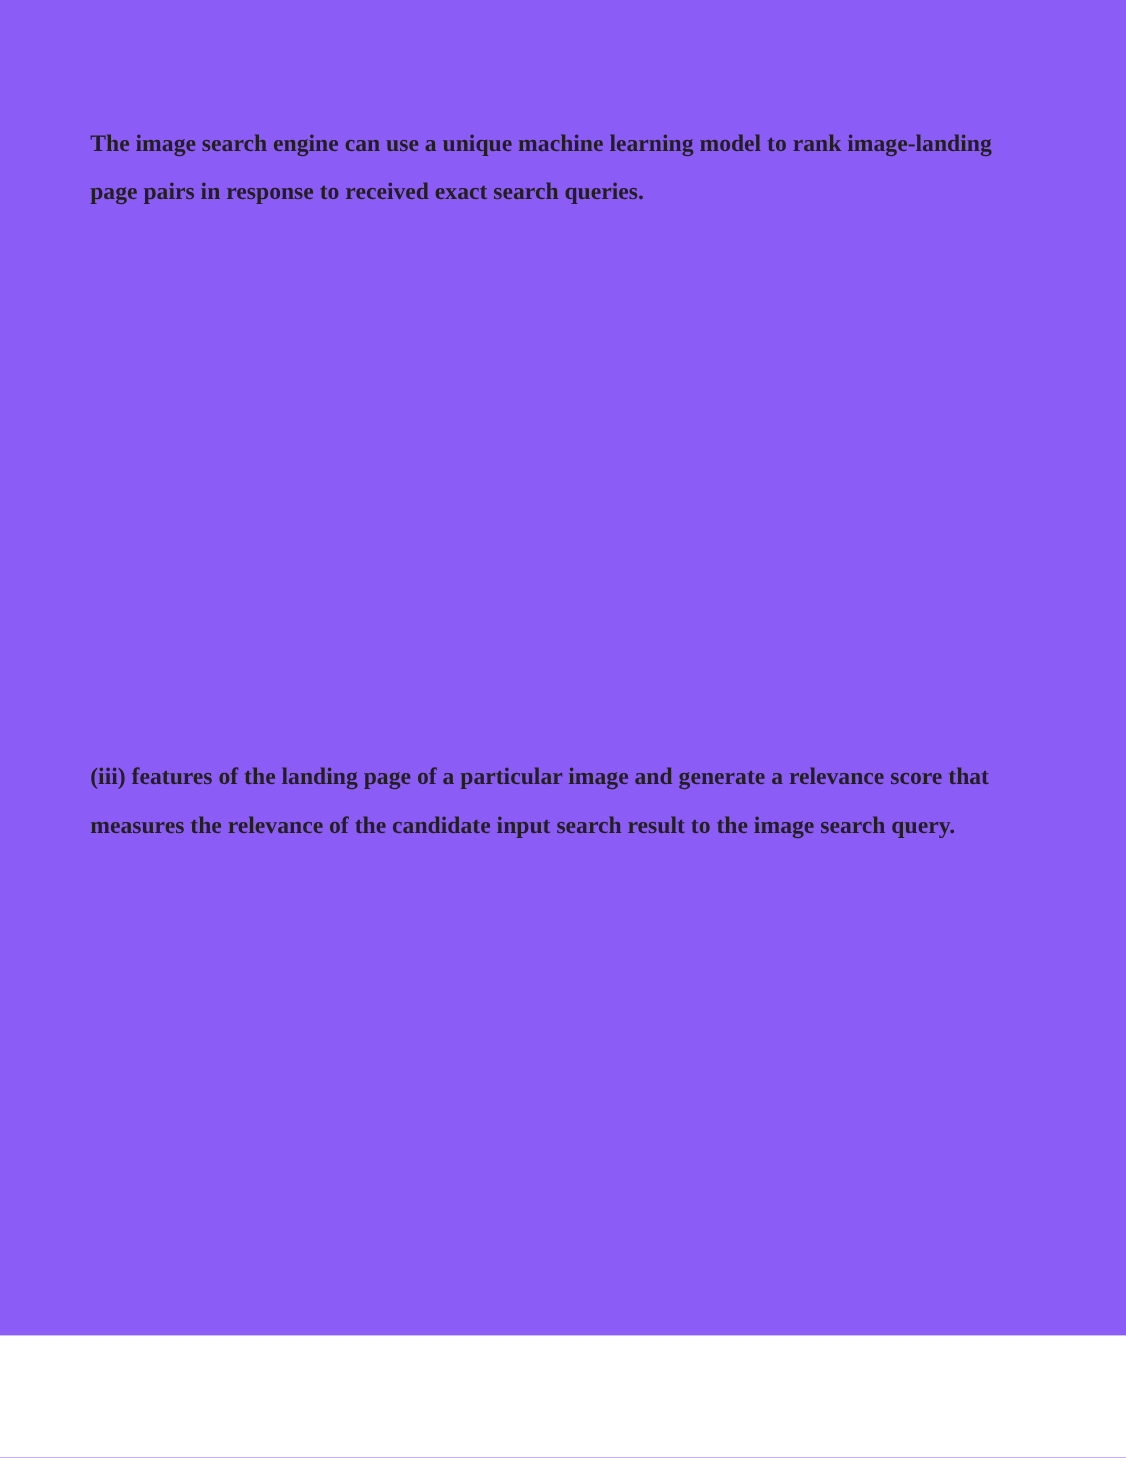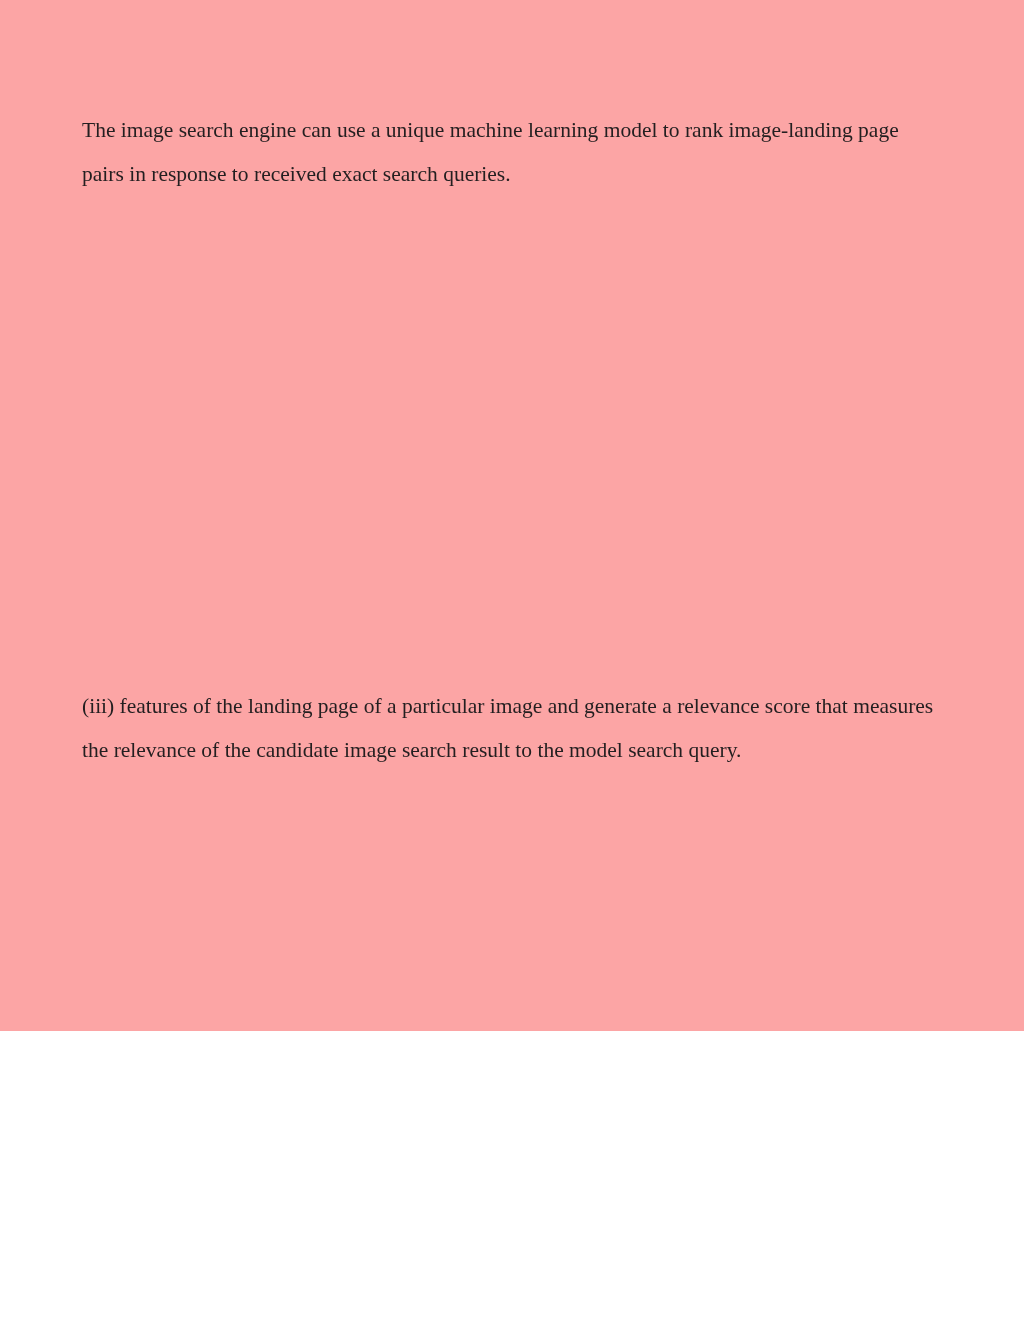--- a/index.html
+++ b/index.html
@@ -9,24 +9,25 @@
   body {
     width: 1024px;
     height: 1325px;
     background: #ffffff;
     font-family: "Liberation Serif", serif;
     color: #231f20;
   }
   .page {
     position: relative;
     width: 1024px;
-    height: 1031px;
+    height: 1214px;
     box-sizing: border-box;
     padding: 0;
-    background: #fca5a5;
+    background: #8b5cf6;
+    font-weight: bold;
   }
   .content {
     position: absolute;
     left: 82px;
     top: 108px;
     width: 862px;
   }
   .para {
     font-size: 21.5px;
     line-height: 44px;
@@ -51,16 +52,16 @@
 
 
     <div class="gap-mid"></div>
 
 
     <div class="gap-mid2"></div>
 
 
     <div class="gap-mid3"></div>
 
-    <p class="para">(iii) features of the landing page of a particular image and generate a relevance score that measures the relevance of the candidate image search result to the model search query.</p>
+    <p class="para">(iii) features of the landing page of a particular image and generate a relevance score that measures the relevance of the candidate input search result to the image search query.</p>
 
   </div>
 </div>
 
 </body></html>

